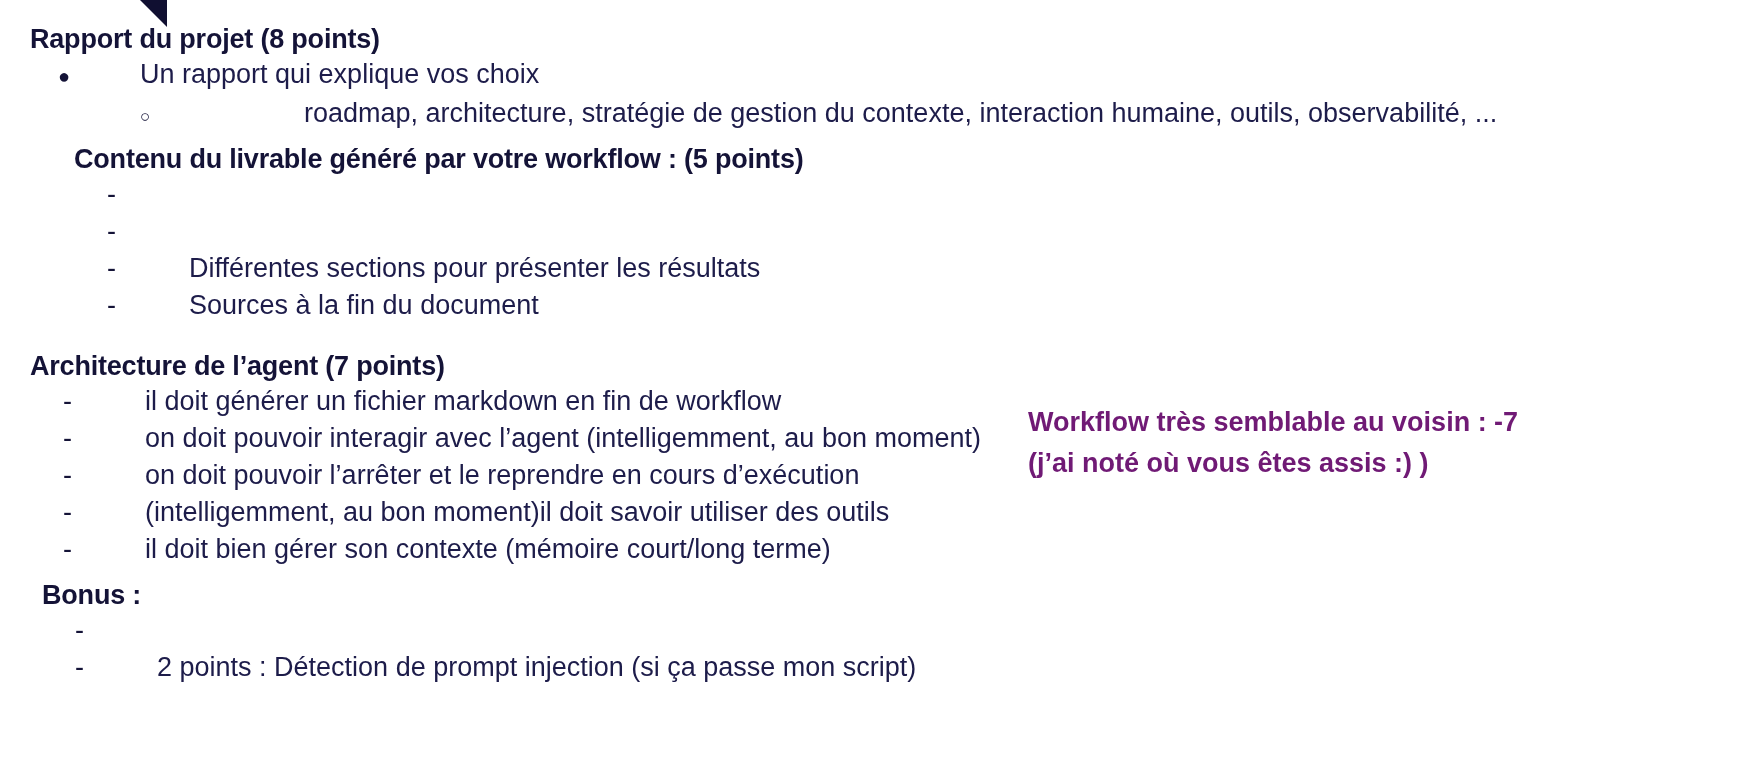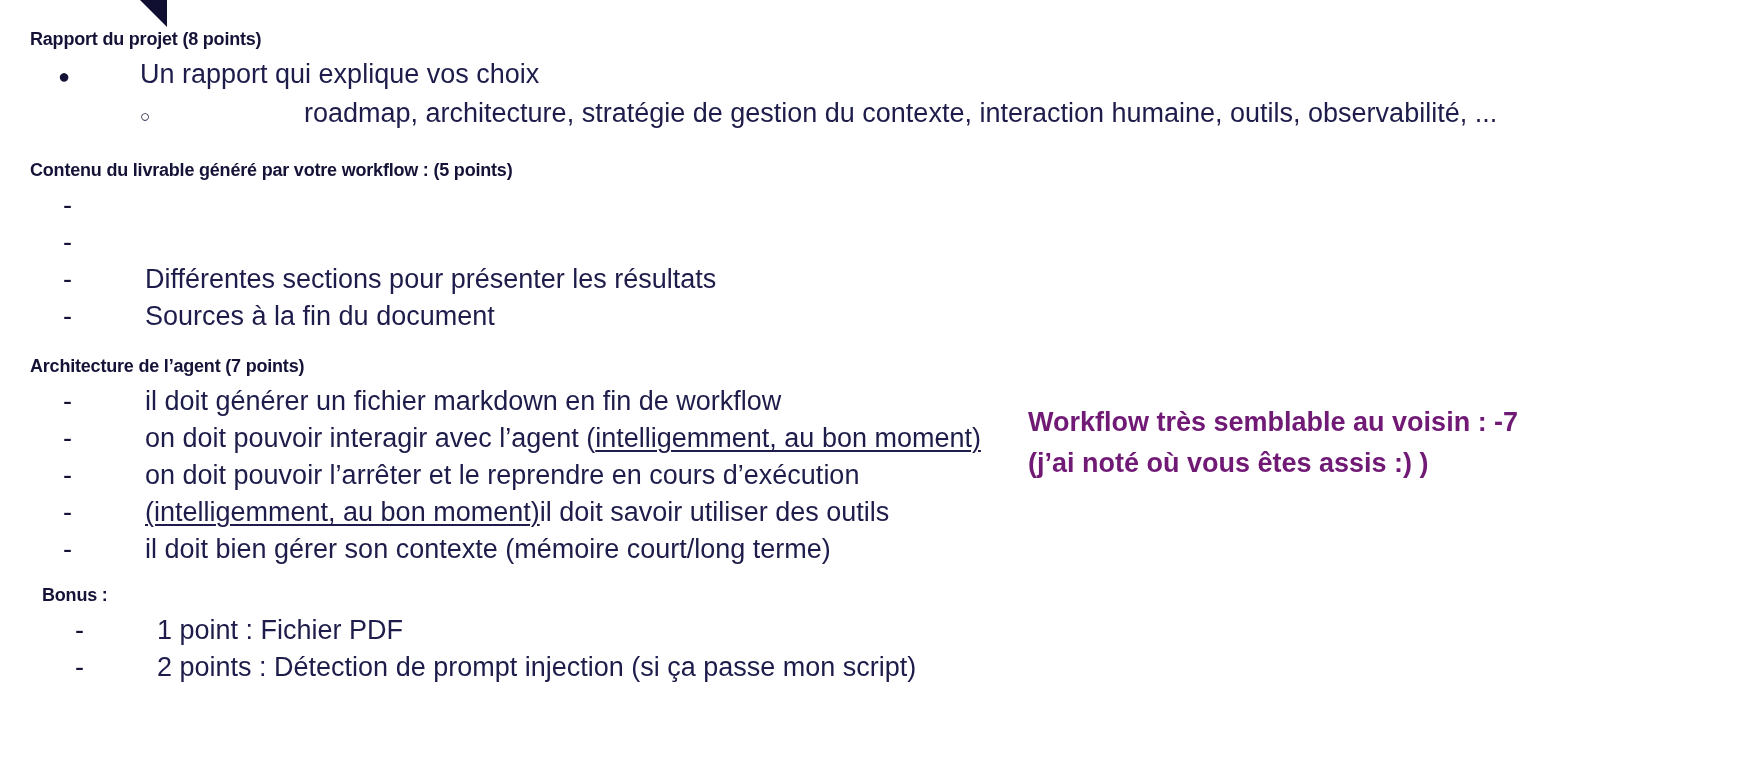--- a/index.html
+++ b/index.html
@@ -38,21 +38,21 @@
     height: 779px;
   }
 
   .section {
     position: absolute;
     left: 30px;
   }
 
   .heading {
     font-weight: bold;
-    font-size: 18px;
+    font-size: 27px;
     line-height: 34px;
     letter-spacing: -0.2px;
     color: #141337;
     white-space: nowrap;
   }
 
   .list {
     list-style: none;
     margin: 0;
     padding: 0;
@@ -88,28 +88,27 @@
   .marker.circle {
     width: 164px;
     padding-left: 110px;
     font-size: 17px;
     line-height: 37px;
   }
 
   .row .txt { flex: 0 0 auto; }
 
   .underline-part {
-    text-decoration: underline;
     text-underline-offset: 3px;
     text-decoration-thickness: 2px;
   }
 
   
   #section-rapport      { top: 22px; }
-  #section-contenu      { top: 153px; }
+  #section-contenu      { top: 142px; margin-left: 44px; }
   #section-architecture { top: 349px; }
   #section-bonus        { top: 578px; margin-left: 12px; }
 
   
   #annotation {
     position: absolute;
     left: 1028px;
     top: 402px;
     color: #701a75;
     font-weight: bold;
@@ -185,21 +184,20 @@
         <span class="txt">il doit bien gérer son contexte (mémoire court/long terme)</span>
       </li>
     </ul>
   </div>
 
   <div class="section" id="section-bonus">
     <div class="heading">Bonus :</div>
     <ul class="list">
       <li class="row">
         <span class="marker dash">-</span>
-        <span class="txt">1 point : Fichier PDF</span>
       </li>
       <li class="row">
         <span class="marker dash">-</span>
         <span class="txt">2 points : Détection de prompt injection (si ça passe mon script)</span>
       </li>
     </ul>
   </div>
 
   <div id="annotation">
     <div>Workflow très semblable au voisin : -7</div>

